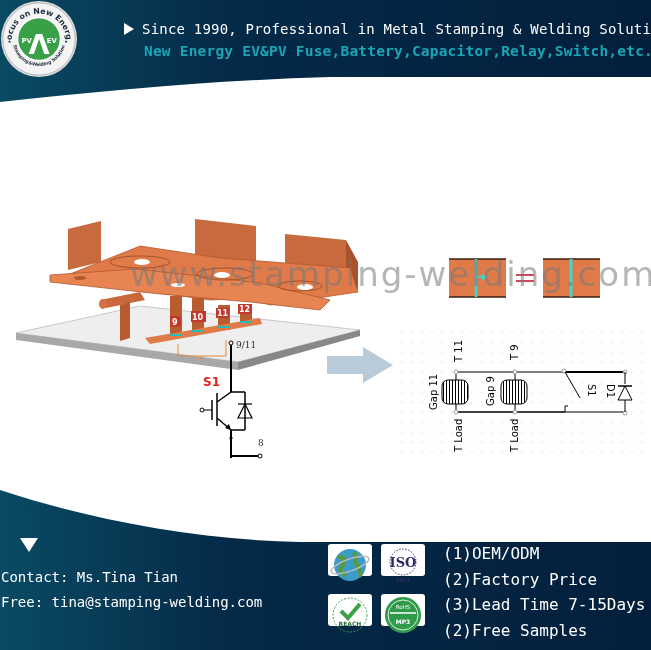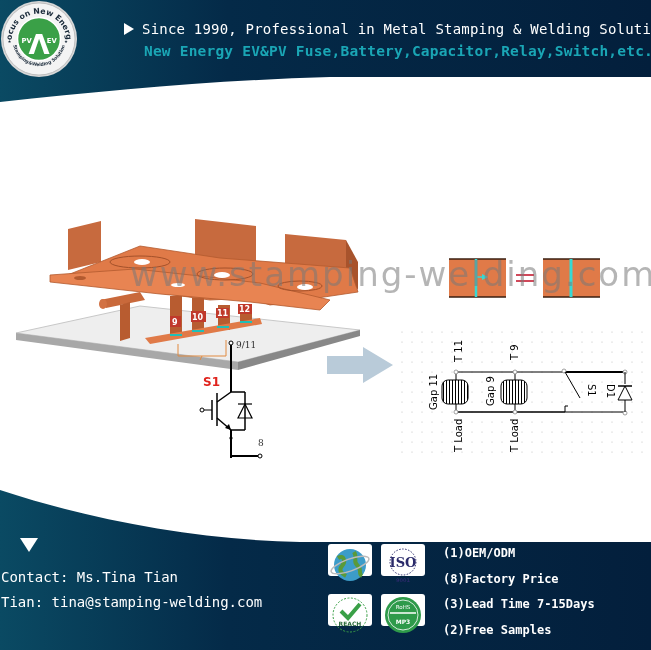--- a/index.html
+++ b/index.html
@@ -11,21 +11,21 @@
   .tagline .l1{display:flex;align-items:center;gap:6px;}
   .tagline .tri{width:0;height:0;border-top:6px solid transparent;border-bottom:6px solid transparent;border-left:10px solid #ffffff;margin-right:2px;}
   .tagline .l2{color:#1aa6b5;font-weight:bold;font-size:14.5px;margin-left:20px;}
   .watermark{position:absolute;left:130px;top:254px;font-family:"DejaVu Sans","Liberation Sans",sans-serif;font-size:34px;color:rgba(120,120,120,0.55);letter-spacing:2px;white-space:nowrap;}
   .footer{position:absolute;left:0;top:490px;width:651px;height:160px;}
   .footer svg{position:absolute;left:0;top:0;}
   .down-tri{position:absolute;left:20px;top:538px;width:0;height:0;border-left:9px solid transparent;border-right:9px solid transparent;border-top:14px solid #ffffff;}
   .contact{position:absolute;left:1px;top:565px;color:#ffffff;font-size:14px;line-height:25px;white-space:nowrap;}
   .badges{position:absolute;left:328px;top:544px;width:98px;height:92px;}
   .badge{position:absolute;width:44px;height:32px;background:#ffffff;border-radius:3px;}
-  .features{position:absolute;left:443px;top:541px;color:#ffffff;font-size:12px;line-height:25.5px;white-space:nowrap;font-weight:bold;}
+  .features{position:absolute;left:443px;top:541px;color:#ffffff;font-size:16px;line-height:25.5px;white-space:nowrap;}
   .diagram-left{position:absolute;left:0;top:200px;}
   .arrow{position:absolute;left:327px;top:347px;}
   .gap-icons{position:absolute;left:440px;top:255px;}
   .circuit{position:absolute;left:400px;top:330px;}
 </style>
 </head>
 <body>
 
 <div class="header">
   <svg width="651" height="110" viewBox="0 0 651 110">
@@ -222,21 +222,21 @@
       </linearGradient>
     </defs>
     <path d="M0,0 C90,30 200,50 300,52 L651,52 V160 H0 Z" fill="url(#fg)"></path>
   </svg>
 </div>
 
 <div class="down-tri"></div>
 
 <div class="contact">
   <div>Contact: Ms.Tina Tian</div>
-  <div>Tian: tina@stamping-welding.com</div>
+  <div>Free: tina@stamping-welding.com</div>
 </div>
 
 <div class="badges">
   <div class="badge" style="left:0;top:0;">
     <svg width="44" height="42" viewBox="0 0 44 42">
       <circle cx="22" cy="21" r="16" fill="#3c9cc9"></circle>
       <path d="M10,14 C16,10 18,18 14,22 C10,26 14,30 18,32 M26,8 C30,14 24,18 30,22 C34,26 30,30 34,32" stroke="#5a9a3a" stroke-width="4" fill="none"></path>
       <ellipse cx="22" cy="21" rx="20" ry="6" fill="none" stroke="#bbbbbb" stroke-width="1.5" transform="rotate(-20 22 21)"></ellipse>
     </svg>
   </div>
@@ -260,16 +260,16 @@
       <circle cx="22" cy="21" r="15" fill="none" stroke="#ffffff" stroke-width="0.8"></circle>
       <text x="22" y="15" text-anchor="middle" font-family="DejaVu Sans, sans-serif" font-size="5.5" fill="#ffffff">RoHS</text>
       <line x1="9" y1="19" x2="35" y2="19" stroke="#ffffff" stroke-width="1.5"></line>
       <text x="22" y="30" text-anchor="middle" font-family="DejaVu Sans, sans-serif" font-size="6" font-weight="bold" fill="#ffffff">MP3</text>
     </svg>
   </div>
 </div>
 
 <div class="features">
   <div>(1)OEM/ODM</div>
-  <div>(8)Factory Price</div>
+  <div>(2)Factory Price</div>
   <div>(3)Lead Time 7-15Days</div>
   <div>(2)Free Samples</div>
 </div>
 
 </body></html>

